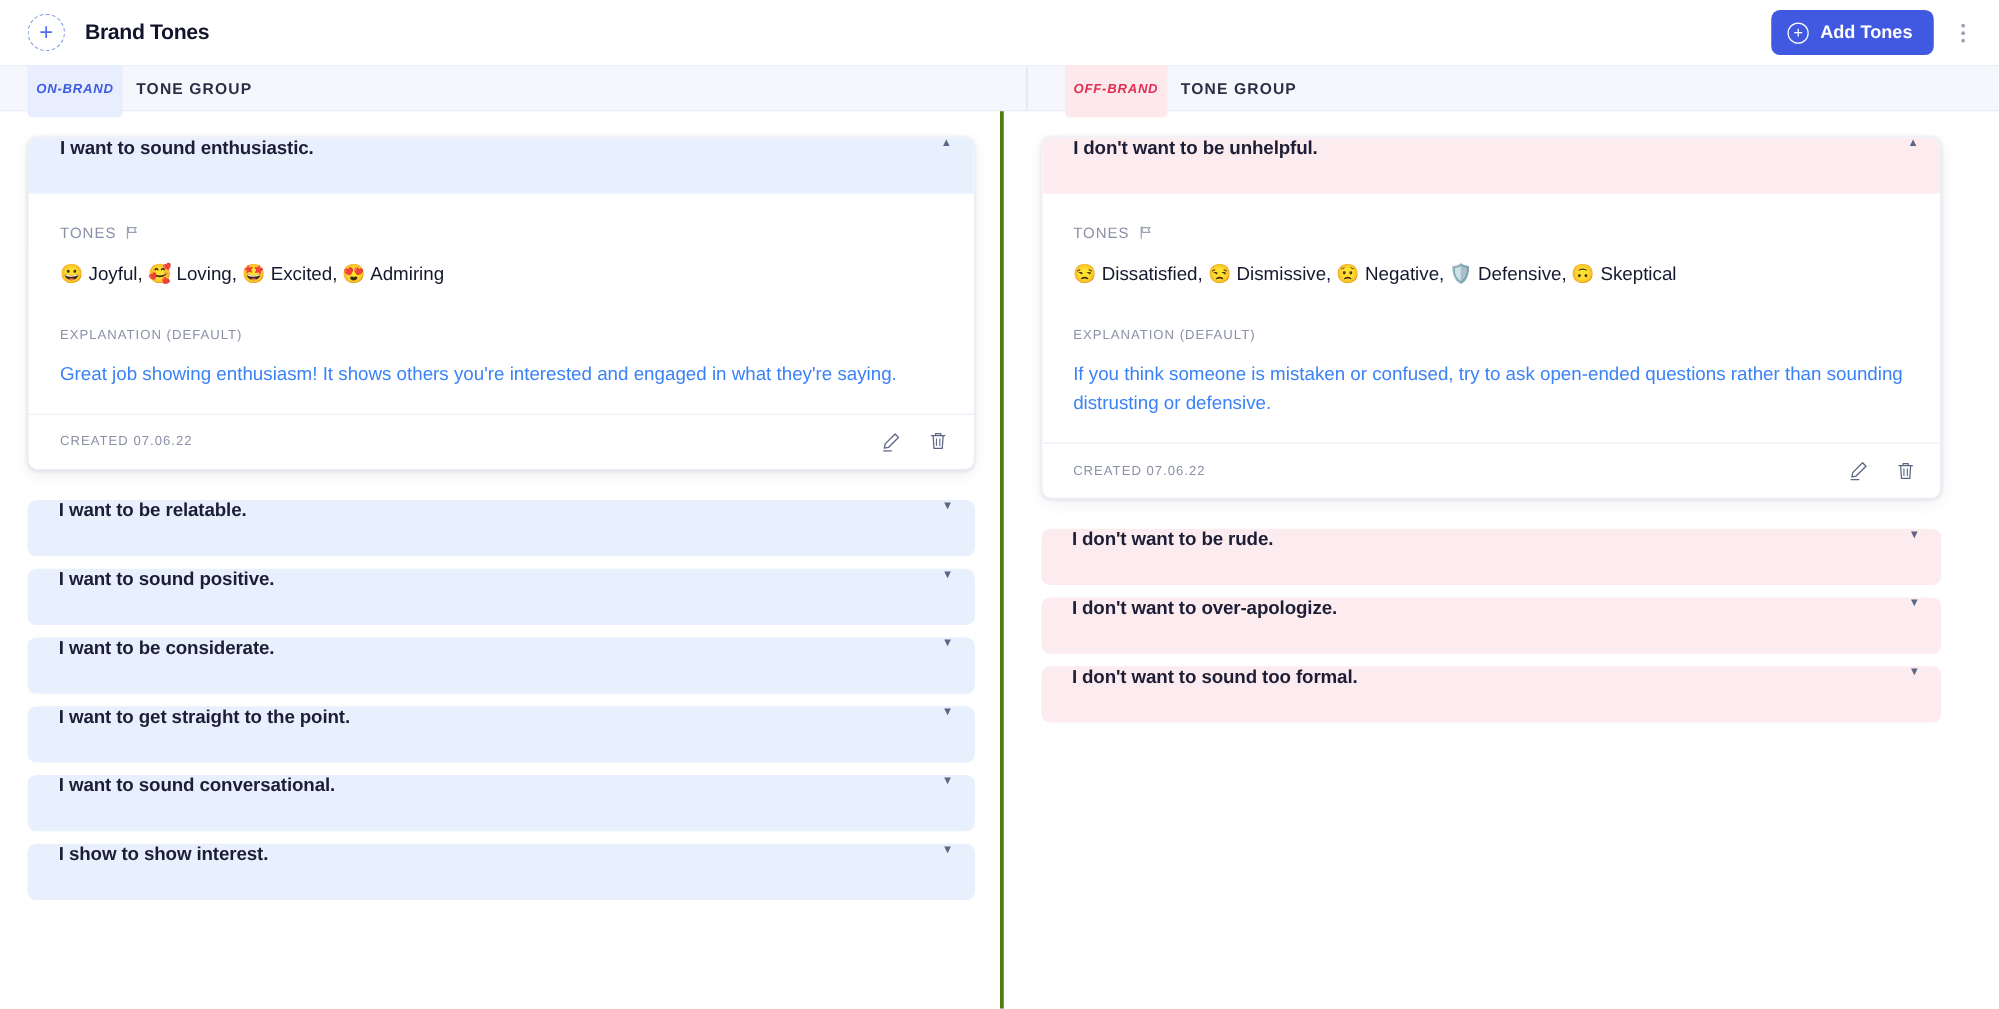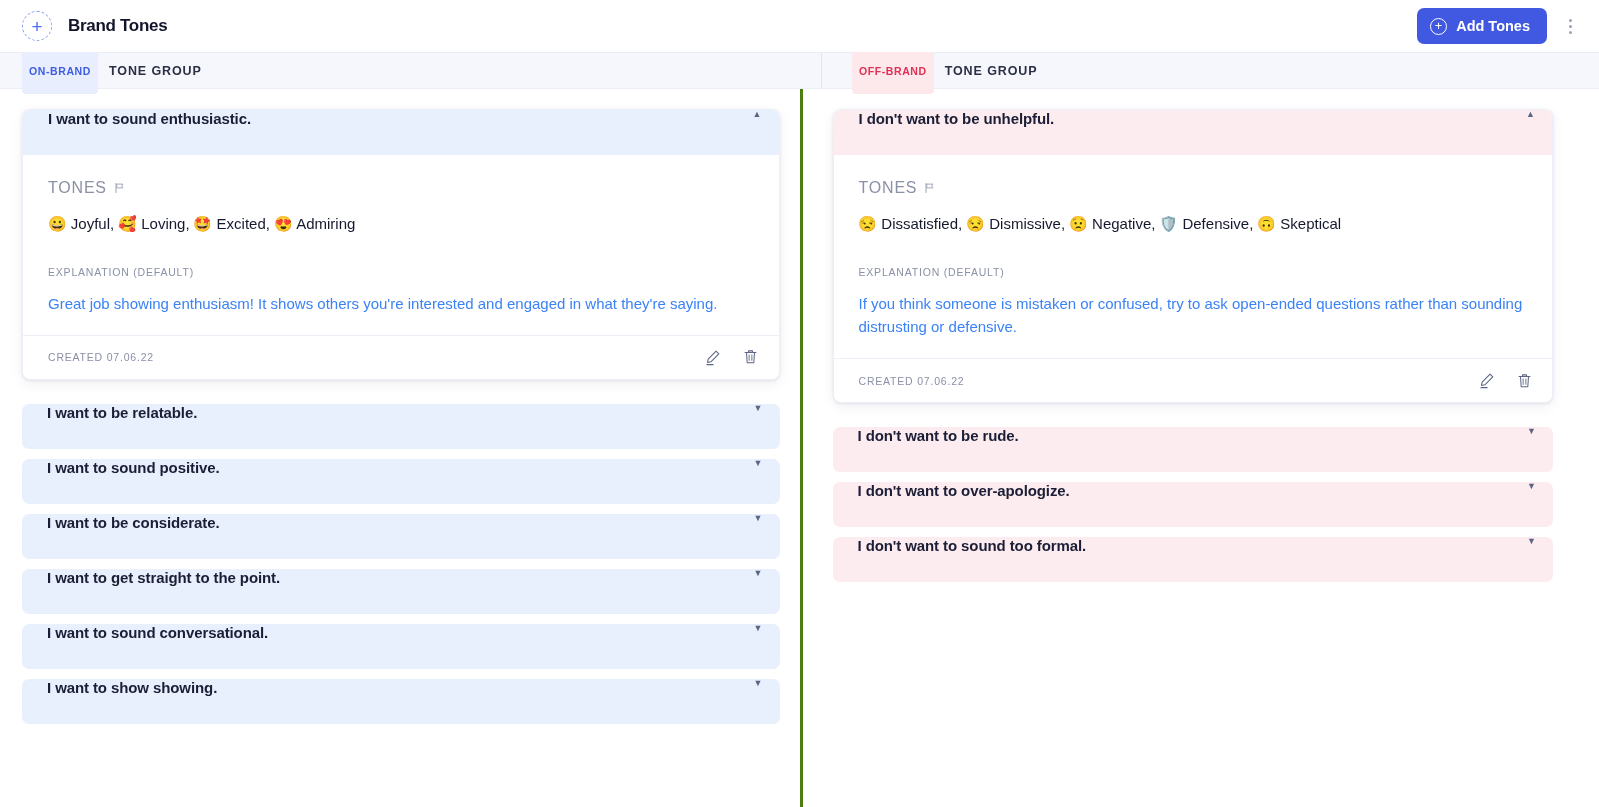--- a/index.html
+++ b/index.html
@@ -87,20 +87,21 @@
     gap: 11px;
     padding-left: 22px;
   }
   .strip-half.right { padding-left: 30px; border-left: 1px solid #dfe3f0; margin-left: 43px; }
   .badge {
     font-size: 10.5px;
     font-weight: bold;
     letter-spacing: 0.6px;
     padding: 17px 7px;
     border-radius: 4px;
+    font-style: italic;
   }
   .badge.on  { background: #e8eefe; color: #3e5ce0; }
   .badge.off { background: #fde8ec; color: #e03054; }
   .strip-label {
     font-size: 12.5px;
     font-weight: bold;
     letter-spacing: 0.9px;
     color: #2b2f45;
   }
 
@@ -158,21 +159,21 @@
     overflow: hidden;
     margin-bottom: 24px;
   }
   .acc.open .acc-head { border-radius: 7px 7px 0 0; }
 
   .acc-body {
     background: #ffffff;
     padding: 24px 25px 20px 25px;
   }
   .field-label {
-    font-size: 16px;
+    font-size: 12px;
     font-weight: normal;
     letter-spacing: 0.8px;
     color: #8a90a6;
     display: flex; align-items: center; gap: 7px;
     margin-bottom: 16px;
   }
   .flag-icon { display: inline-block; line-height: 0; }
   .tones-line {
     font-size: 15px;
     color: #16192e;
@@ -313,21 +314,21 @@
         </div>
       </div>
       <div class="acc">
         <div class="acc-head">
           <span class="acc-title">I want to sound conversational.</span>
           <span class="caret">▼</span>
         </div>
       </div>
       <div class="acc">
         <div class="acc-head">
-          <span class="acc-title">I want to show showing.</span>
+          <span class="acc-title">I show to show interest.</span>
           <span class="caret">▼</span>
         </div>
       </div>
     </div>
   <div class="col right" id="col-right">
       <div class="acc open">
         <div class="acc-head">
           <span class="acc-title">I don't want to be unhelpful.</span>
           <span class="caret">▲</span>
         </div>

